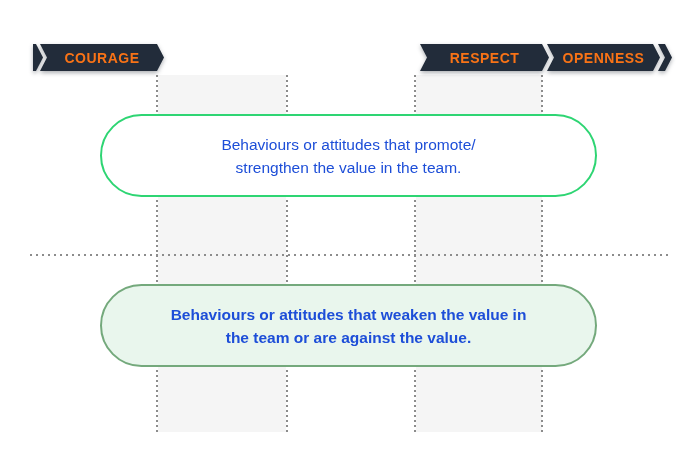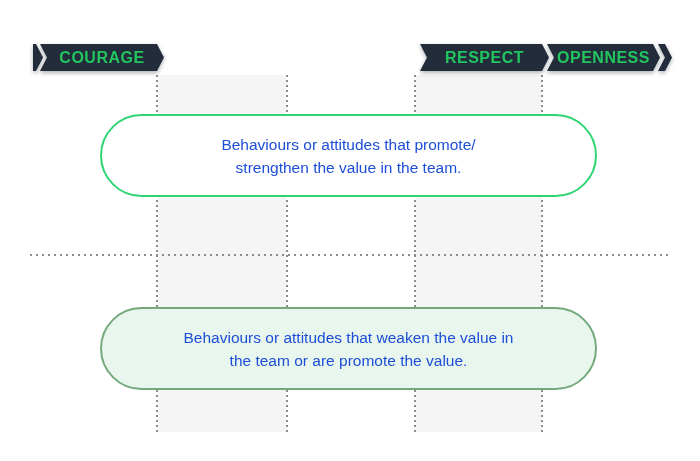--- a/index.html
+++ b/index.html
@@ -40,21 +40,21 @@
     position:absolute;top:0;height:27px;
     background:var(--navy,#222c3a);
   }
   .piece.cap{
     left:33px;width:10px;
     clip-path:polygon(0 0, calc(100% - 7px) 0, 100% 50%, calc(100% - 7px) 100%, 0 100%);
   }
   .piece.seg{
     clip-path:polygon(0 0, calc(100% - 7px) 0, 100% 50%, calc(100% - 7px) 100%, 0 100%, 7px 50%);
     display:flex;align-items:center;justify-content:center;
-    color:#22c55e;font-size:16px;font-weight:700;letter-spacing:0.5px;
+    color:#f97316;font-size:14px;font-weight:700;letter-spacing:0.5px;
     text-transform:uppercase;white-space:nowrap;
   }
   .piece.seg.s1{left:40px;width:124px;}
   .piece.seg.s2{left:162px;width:132px;}
   .piece.seg.s3{left:292px;width:130px;}
   .piece.seg.s4{left:420px;width:129px;}
   .piece.seg.s5{left:547px;width:113px;}
   .piece.tip{
     left:658px;width:14px;
     clip-path:polygon(0 0, calc(100% - 7px) 0, 100% 50%, calc(100% - 7px) 100%, 0 100%, 7px 50%);
@@ -68,23 +68,24 @@
     display:flex;flex-direction:column;align-items:center;justify-content:center;
     text-align:center;
     color:#1d4ed8;font-size:15.5px;line-height:23px;
   }
   .pill.promote{
     top:114px;
     background:var(--card-promote-bg,#ffffff);
     border:2px solid var(--green-bright,#2ed573);
   }
   .pill.weaken{
-    top:307px;
+    top:284px;
     background:var(--card-weaken-bg,#e9f6ed);
     border:2px solid var(--green-muted,#74a97c);
+    font-weight:bold;
   }
 </style>
 </head>
 <body>
 
 <div class="canvas">
 
   <div class="col-shade focus"></div>
   <div class="col-shade respect"></div>
 
@@ -103,16 +104,16 @@
     <div class="piece tip"></div>
   </div>
 
   <div class="pill promote">
     <div>Behaviours or attitudes that promote/</div>
     <div>strengthen the value in the team.</div>
   </div>
 
   <div class="pill weaken">
     <div>Behaviours or attitudes that weaken the value in</div>
-    <div>the team or are promote the value.</div>
+    <div>the team or are against the value.</div>
   </div>
 
 </div>
 
 </body></html>

